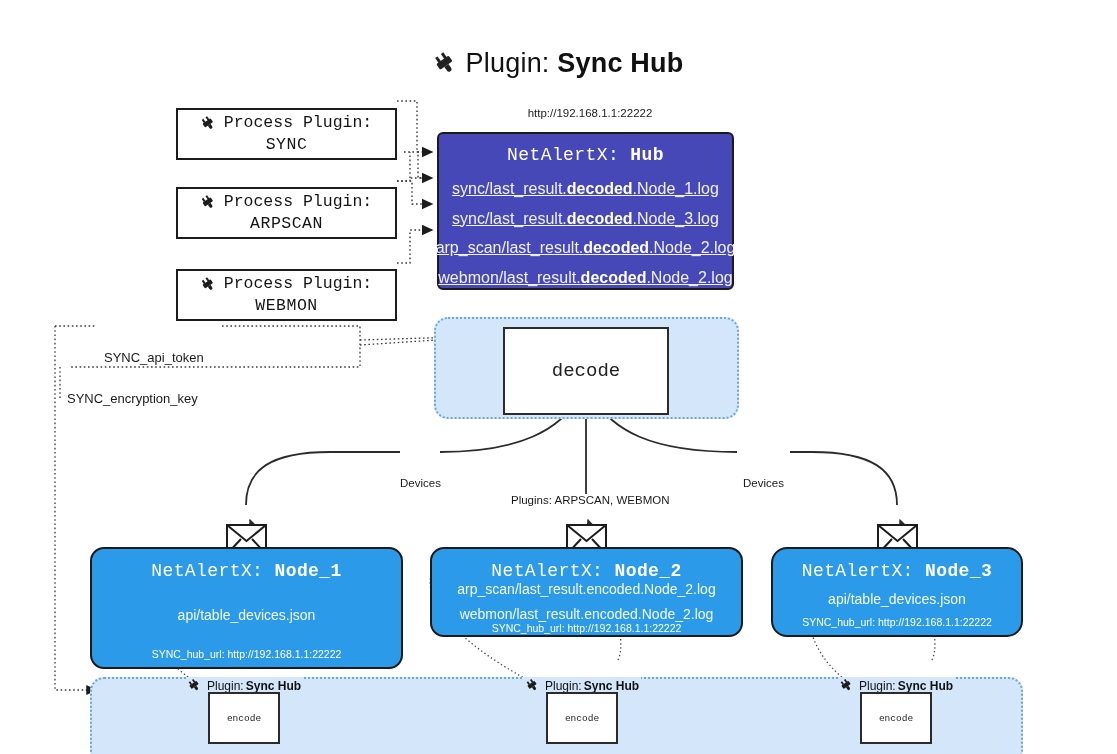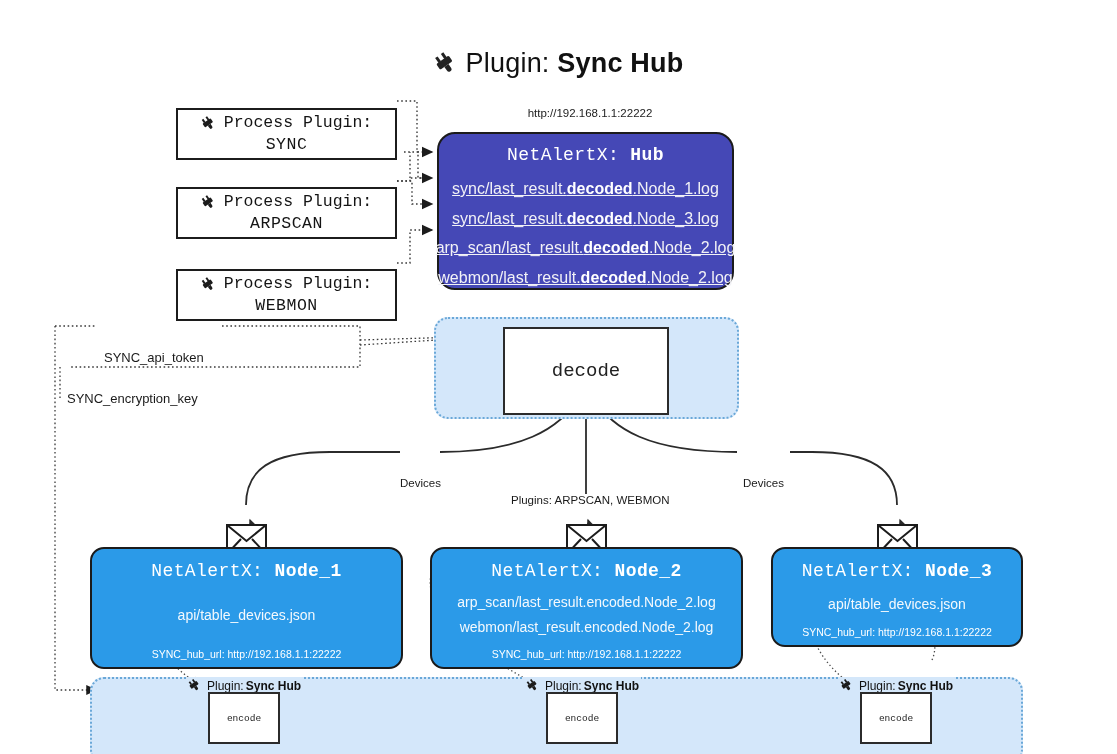--- a/index.html
+++ b/index.html
@@ -23,21 +23,21 @@
   
   .procbox{border:2px solid #1c1c1c;background:#fff;
            font-family:"Liberation Mono", monospace;font-size:16.5px;
            display:flex;flex-direction:column;align-items:center;justify-content:center;
            line-height:1.35;color:#141414;}
   .procbox .l1{display:flex;align-items:center;gap:6px;white-space:nowrap;}
   .procbox .l2{letter-spacing:.5px;}
 
   
   #hub{left:437px;top:100px;width:297px;height:158px;background:#4548b6;
-       border:2px solid #1b1b1b;border-radius:18px;color:#fff;
+       border:2px solid #1b1b1b;border-radius:6px;color:#fff;
        display:flex;flex-direction:column;align-items:center;padding-top:11px;}
   #hub .htitle{font-family:"Liberation Mono", monospace;font-size:18px;margin-bottom:9px;
                letter-spacing:.4px;}
   #hub .htitle b{font-weight:bold;}
   #hub .hline{font-size:16px;line-height:1.85;white-space:nowrap;color:#f2f2f6;text-decoration:underline;}
   #hub .hline b{font-weight:bold;color:#ffffff;}
 
   
   .dashbox{background:#d4e7fa;border:2px dotted #6aa8d8;border-radius:14px;}
 
@@ -241,33 +241,33 @@
     <div class="ntitle">
       <span>NetAlertX:</span>
       <b>Node_1</b>
     </div>
     <div class="nbody">
       <div class="nline">api/table_devices.json</div>
     </div>
     <div class="nfoot">SYNC_hub_url: http://192.168.1.1:22222</div>
   </div>
 
-  <div class="abs node" style="left:430px;top:515px;width:313px;height:122px;">
+  <div class="abs node" style="left:430px;top:515px;width:313px;height:90px;">
     <div class="ntitle">
       <span>NetAlertX:</span>
       <b>Node_2</b>
     </div>
     <div class="nbody">
       <div class="nline">arp_scan/last_result.encoded.Node_2.log</div>
       <div class="nline">webmon/last_result.encoded.Node_2.log</div>
     </div>
     <div class="nfoot">SYNC_hub_url: http://192.168.1.1:22222</div>
   </div>
 
-  <div class="abs node" style="left:771px;top:515px;width:252px;height:100px;">
+  <div class="abs node" style="left:771px;top:515px;width:252px;height:90px;border-radius:16px;">
     <div class="ntitle">
       <span>NetAlertX:</span>
       <b>Node_3</b>
     </div>
     <div class="nbody">
       <div class="nline">api/table_devices.json</div>
     </div>
     <div class="nfoot">SYNC_hub_url: http://192.168.1.1:22222</div>
   </div>
 

